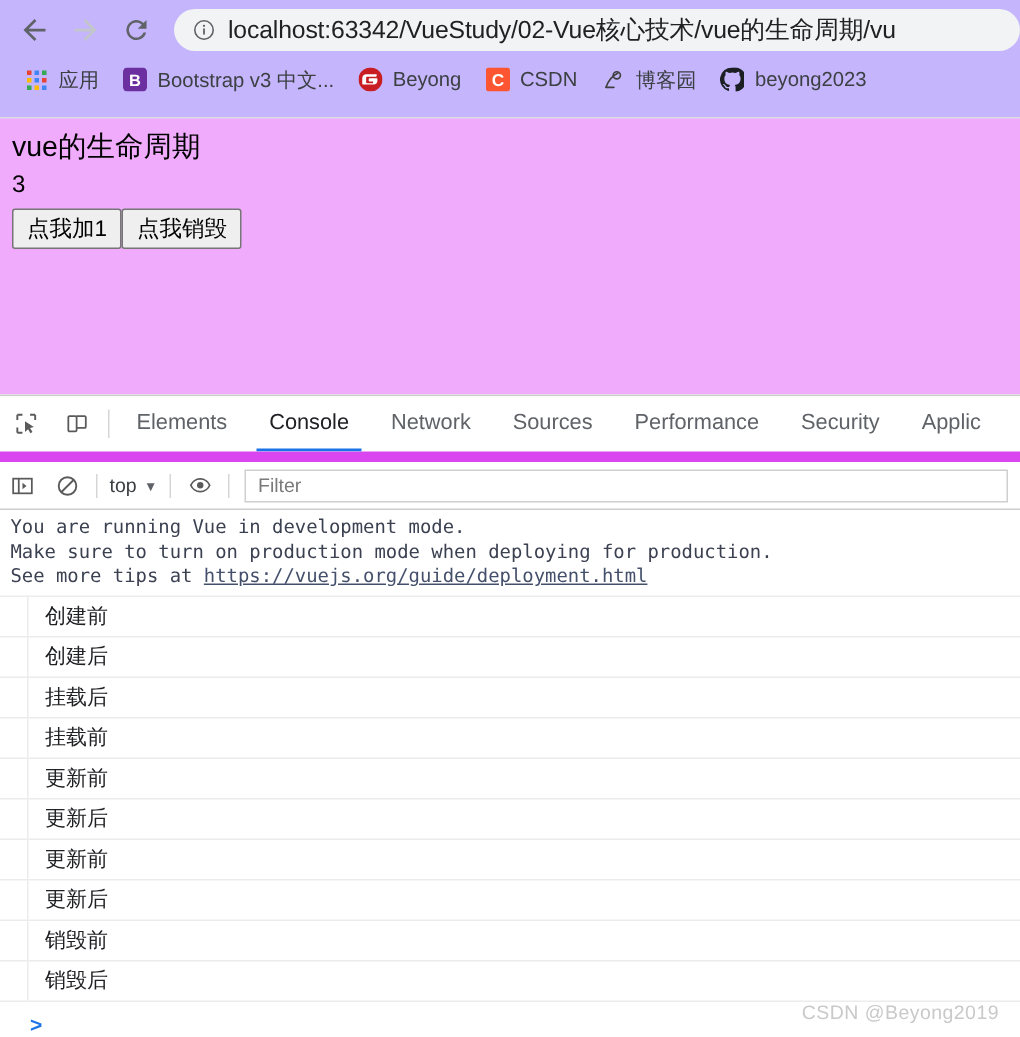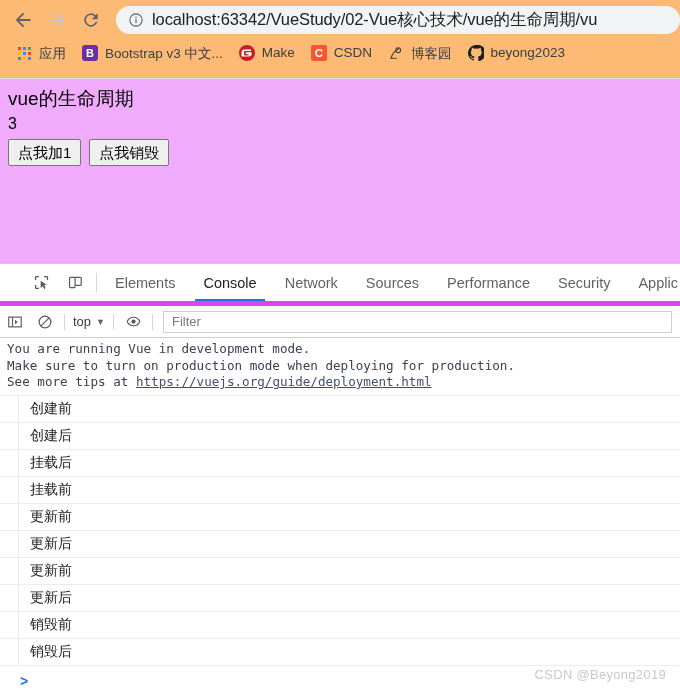--- a/index.html
+++ b/index.html
@@ -2,21 +2,21 @@
 <html><head>
 <meta charset="utf-8">
 <style>
   html,body{margin:0;padding:0;}
   body{
     width:680px;height:691px;overflow:hidden;background:#ffffff;
     font-family:"Liberation Sans","DejaVu Sans",sans-serif;
     -webkit-font-smoothing:antialiased;
   }
   
-  .browser-chrome{background:#fdba74;}
+  .browser-chrome{background:#c4b5fd;}
   .nav-bar{height:40px;display:flex;align-items:center;padding:0 0 0 6px;}
   .nav-btn{width:34px;height:34px;display:flex;align-items:center;justify-content:center;flex:0 0 auto;}
   .nav-btn svg{display:block;}
   .omnibox{
     flex:1 1 auto;height:28px;margin-left:8px;margin-right:0;
     background:#f1f3f4;border-radius:14px;display:flex;align-items:center;
     padding-left:12px;overflow:hidden;
   }
   .omnibox .info-ico{flex:0 0 auto;margin-right:8px;display:flex;align-items:center;}
   .omnibox .url-text{
@@ -32,30 +32,30 @@
   .apps-grid i{display:block;width:3px;height:3px;}
   .chrome-sep{height:1px;background:#dadce0;}
 
   
   .viewport{height:184px;background:#f0abfc;padding:8px 8px 0 8px;box-sizing:border-box;}
   .page-title{
     font-size:19px;color:#000;margin:0 0 2px 0;font-weight:400;
     font-family:"Liberation Sans","DejaVu Sans",sans-serif;line-height:24px;
   }
   .page-count{font-size:16px;color:#000;line-height:21px;margin-bottom:5px;}
-  .btn-row{display:flex;gap:8px;}
+  .btn-row{display:flex;gap:0;}
   .page-btn{
     font-size:15px;font-family:"Liberation Sans","DejaVu Sans",sans-serif;
     background:#efefef;border:1px solid #767676;border-radius:2px;
     padding:3px 9px;color:#000;line-height:19px;cursor:default;
   }
 
   
   .devtools{border-top:1px solid #cdcdcd;background:#ffffff;height:424px;display:flex;flex-direction:column;}
-  .dt-tabbar{height:38px;display:flex;align-items:stretch;border-bottom:5px solid #d946ef;background:#fff;padding-left:24px;}
+  .dt-tabbar{height:38px;display:flex;align-items:stretch;border-bottom:7px solid #d946ef;background:#fff;}
   .dt-iconbtn{width:34px;display:flex;align-items:center;justify-content:center;flex:0 0 auto;}
   .dt-vsep{width:1px;background:#d6d6d6;margin:9px 4px;flex:0 0 auto;}
   .dt-tabs{display:flex;align-items:stretch;overflow:hidden;}
   .dt-tab{
     display:flex;align-items:center;padding:0 14px;font-size:14.5px;color:#5f6368;
     white-space:nowrap;position:relative;
   }
   .dt-tab.active{color:#202124;}
   .dt-tab.active:after{
     content:"";position:absolute;left:6px;right:6px;bottom:0;height:2px;background:#1a73e8;
@@ -160,21 +160,21 @@
       <span class="bm-label">Bootstrap v3 中文...</span>
     </div>
 
     <div class="bm">
       <span class="bm-ico">
         <svg width="16" height="16" viewBox="0 0 16 16">
           <circle cx="8" cy="8" r="8" fill="#c71d23"></circle>
           <path d="M11.6 7.2H7.3c-.3 0-.5.2-.5.5v1.1c0 .3.2.5.5.5h2.4v1.2H5.6c-.3 0-.5-.2-.5-.5V6.6c0-.3.2-.5.5-.5h6c.3 0 .5-.2.5-.5V4.5H5.3A2.9 2.9 0 0 0 2.5 7.4v3.5c0 .3.2.5.5.5h6.9a2.7 2.7 0 0 0 2.7-2.7V7.7c0-.3-.2-.5-.5-.5z" fill="#fff"></path>
         </svg>
       </span>
-      <span class="bm-label">Make</span>
+      <span class="bm-label">Beyong</span>
     </div>
 
     <div class="bm">
       <span class="bm-ico">
         <svg width="16" height="16" viewBox="0 0 16 16">
           <rect x="0" y="0" width="16" height="16" rx="2" fill="#fc5531"></rect>
           <text x="8" y="12.3" font-family="Liberation Sans, sans-serif" font-size="11.5" font-weight="bold" fill="#fff" text-anchor="middle">C</text>
         </svg>
       </span>
       <span class="bm-label">CSDN</span>

